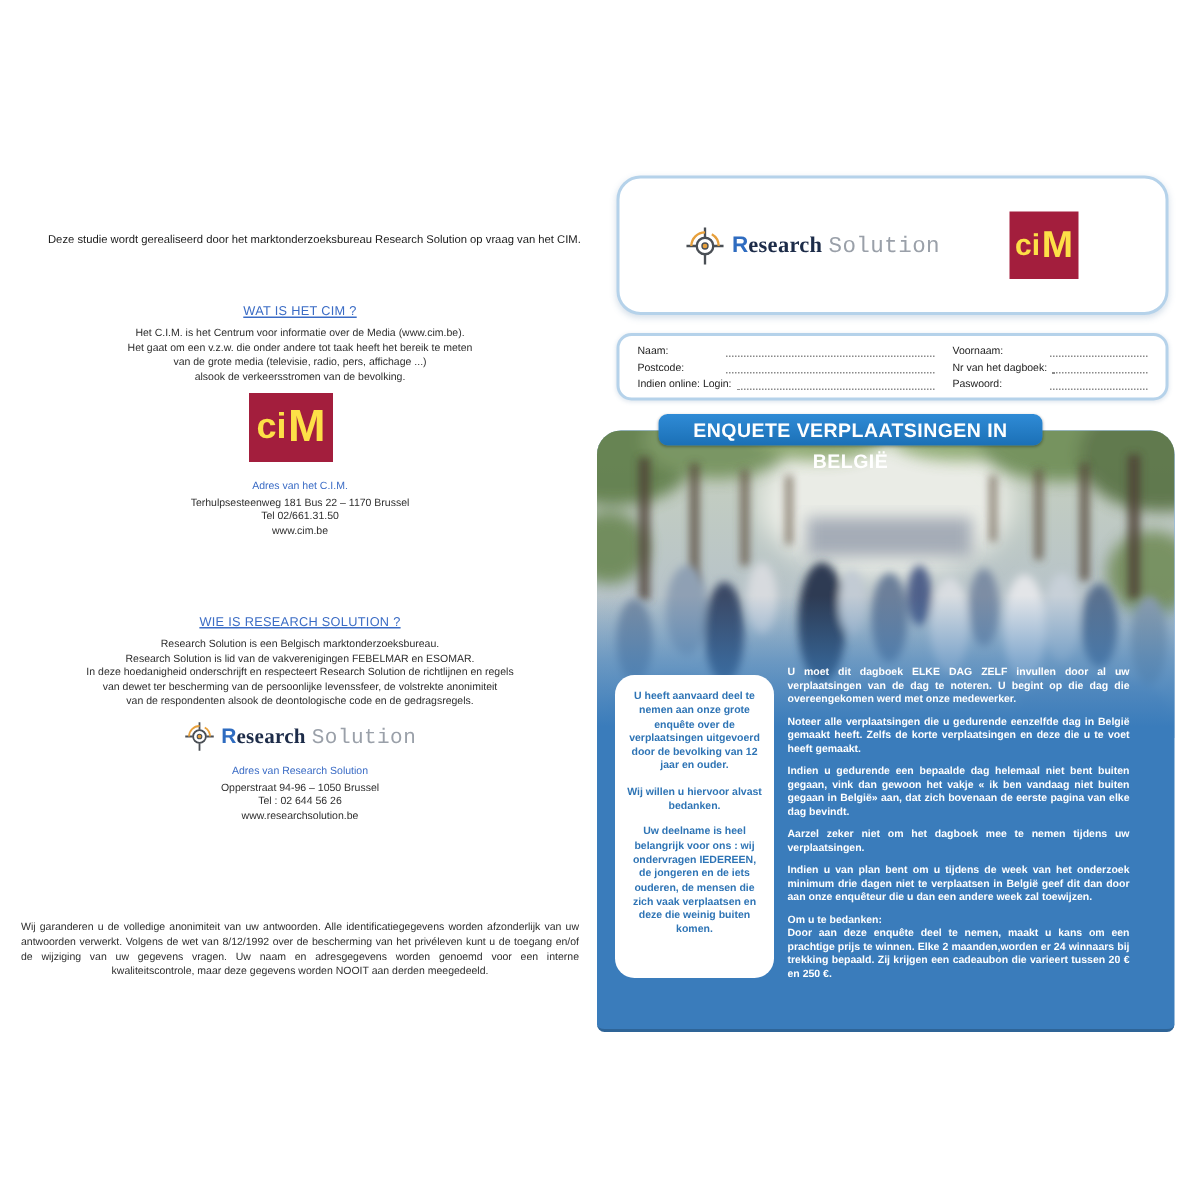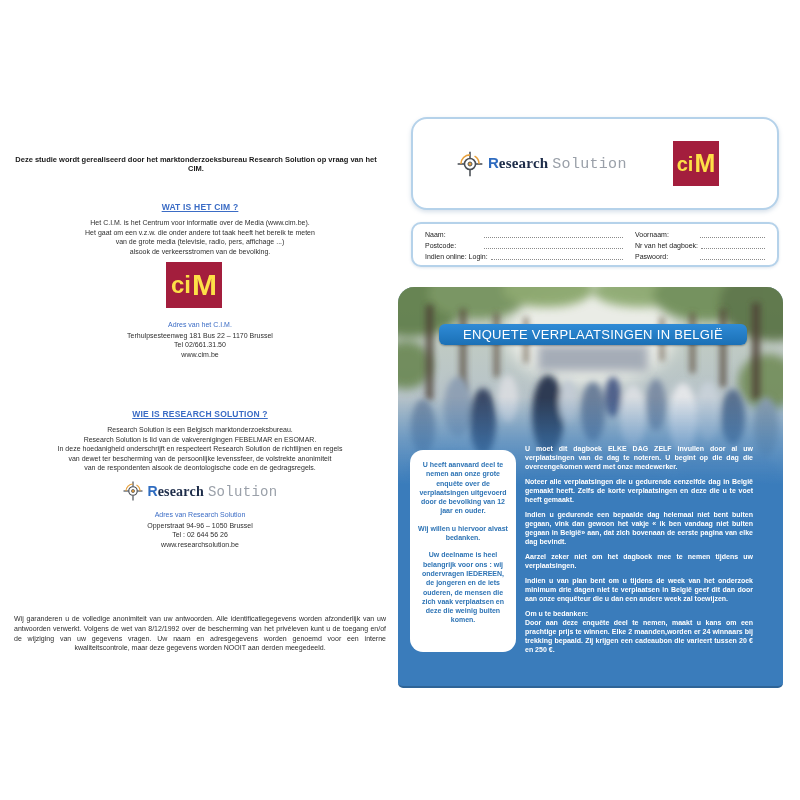--- a/index.html
+++ b/index.html
@@ -3,23 +3,23 @@
 <meta charset="utf-8">
 <style>
   html,body { margin:0; padding:0; background:#ffffff; }
   #canvas {
     position:relative; width:800px; height:800px; background:#ffffff;
     font-family:"Liberation Sans","DejaVu Sans",sans-serif; overflow:hidden;
   }
   .abs { position:absolute; }
 
   
-  .intro { left:12px; top:155px; width:368px; font-size:7.5px; font-weight:bold; color:#1a1a1a;text-align:center; }
+  .intro { left:32px; top:155px; width:368px; font-size:7.5px; font-weight:normal; color:#1a1a1a; }
   .l-heading {
-    left:16px; width:368px; text-align:center; font-size:8.5px; font-weight:bold;
+    left:16px; width:368px; text-align:center; font-size:8.5px; font-weight:normal;
     color:#3b6cc5; text-decoration:underline; letter-spacing:.2px;
   }
   .l-body {
     left:16px; width:368px; text-align:center; font-size:7px; line-height:9.5px;
     color:#2e2e2e; white-space:pre-line;
   }
   .addr-title { left:16px; width:368px; text-align:center; font-size:7px; color:#3b6cc5; }
   .addr {
     left:16px; width:368px; text-align:center; font-size:7px; line-height:9.3px;
     color:#2e2e2e; white-space:pre-line;
@@ -60,24 +60,24 @@
   .f-row { display:flex; align-items:flex-end; }
   .f-cell { display:flex; align-items:flex-end; }
   .f-c1 { flex:0 0 198px; margin-right:12px; }
   .f-c2 { flex:1; }
   .f-label { font-size:7px; color:#222; white-space:nowrap; }
   .f-c1 .f-label { min-width:56px; }
   .f-c2 .f-label { min-width:62px; }
   .f-dots { flex:1; height:8px; border-bottom:1px dotted #8a8a8a; margin-left:3px; }
 
   .banner {
-    left:439px; top:276px; width:308px; height:21px; z-index:6;
+    left:439px; top:276px; width:256px; height:21px; z-index:6;
     background:linear-gradient(#2f8bd6,#1b70b6); border-radius:6px;
-    color:#ffffff; font-weight:normal; font-size:13px; line-height:21px; text-align:center;
-    letter-spacing:.3px; box-shadow:0 1px 2px rgba(0,0,0,.3);margin-top:48px;
+    color:#ffffff; font-weight:bold; font-size:13px; line-height:21px; text-align:center;
+    letter-spacing:.3px; box-shadow:0 1px 2px rgba(0,0,0,.3);
   }
 
   .blue-block {
     left:398px; top:287px; width:385px; height:401px; z-index:1;
     background:#3a7cbb; border-radius:16px 16px 5px 5px; overflow:hidden;
     border-bottom:2px solid #2e6497; box-sizing:border-box;
   }
   .photo { position:absolute; top:0; left:0; width:385px; height:200px; }
   .photo-fade {
     position:absolute; top:110px; left:0; width:385px; height:95px;

